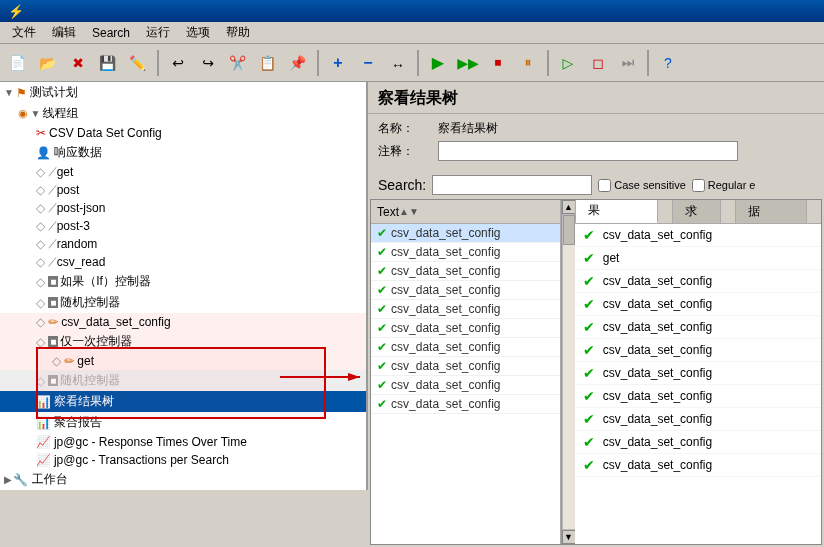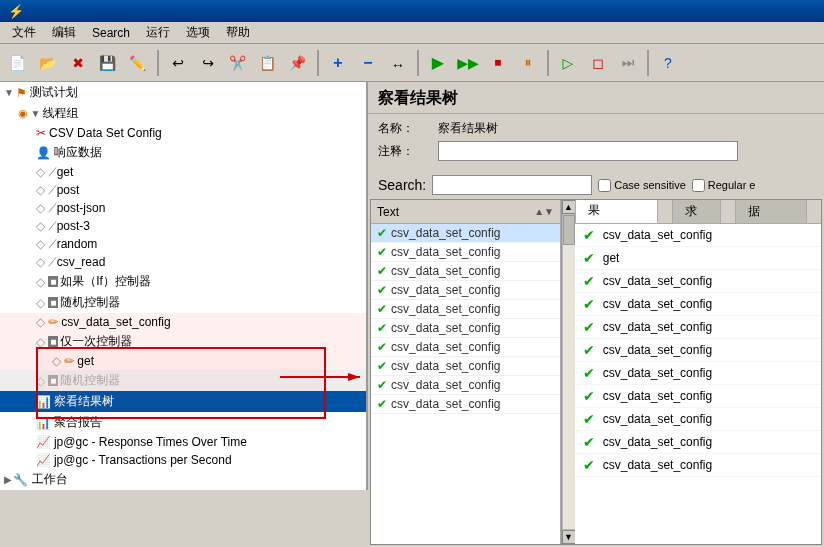--- a/index.html
+++ b/index.html
@@ -183,21 +183,20 @@
       flex-direction: column;
       background: white;
     }
     .text-column-header {
       background: #d4d0c8;
       border-bottom: 1px solid #aaa;
       padding: 3px 6px;
       font-size: 12px;
       display: flex;
       align-items: center;
-      justify-content: space-between;
       height: 24px;
     }
     .text-column-header .col-title { font-weight: normal; }
     .text-column-header .sort-arrows { font-size: 10px; color: #555; }
 
     .text-column-items {
       overflow-y: auto;
       flex: 1;
     }
     .text-col-item {
@@ -450,21 +449,21 @@
         <span>聚合报告</span>
       </div>
 
       <div class="tree-item" style="padding-left:36px;">
         <span style="margin-right:3px;">📈</span>
         <span>jp@gc - Response Times Over Time</span>
       </div>
 
       <div class="tree-item" style="padding-left:36px;">
         <span style="margin-right:3px;">📈</span>
-        <span>jp@gc - Transactions per Second</span>
+        <span>jp@gc - Transactions per Search</span>
       </div>
 
       <div class="tree-item" style="padding-left:4px;">
         <span class="tree-arrow">▶</span>
         <span style="color:#cc6600;margin-right:3px;">🔧</span>
         <span>工作台</span>
       </div>
 
     </div>
 

